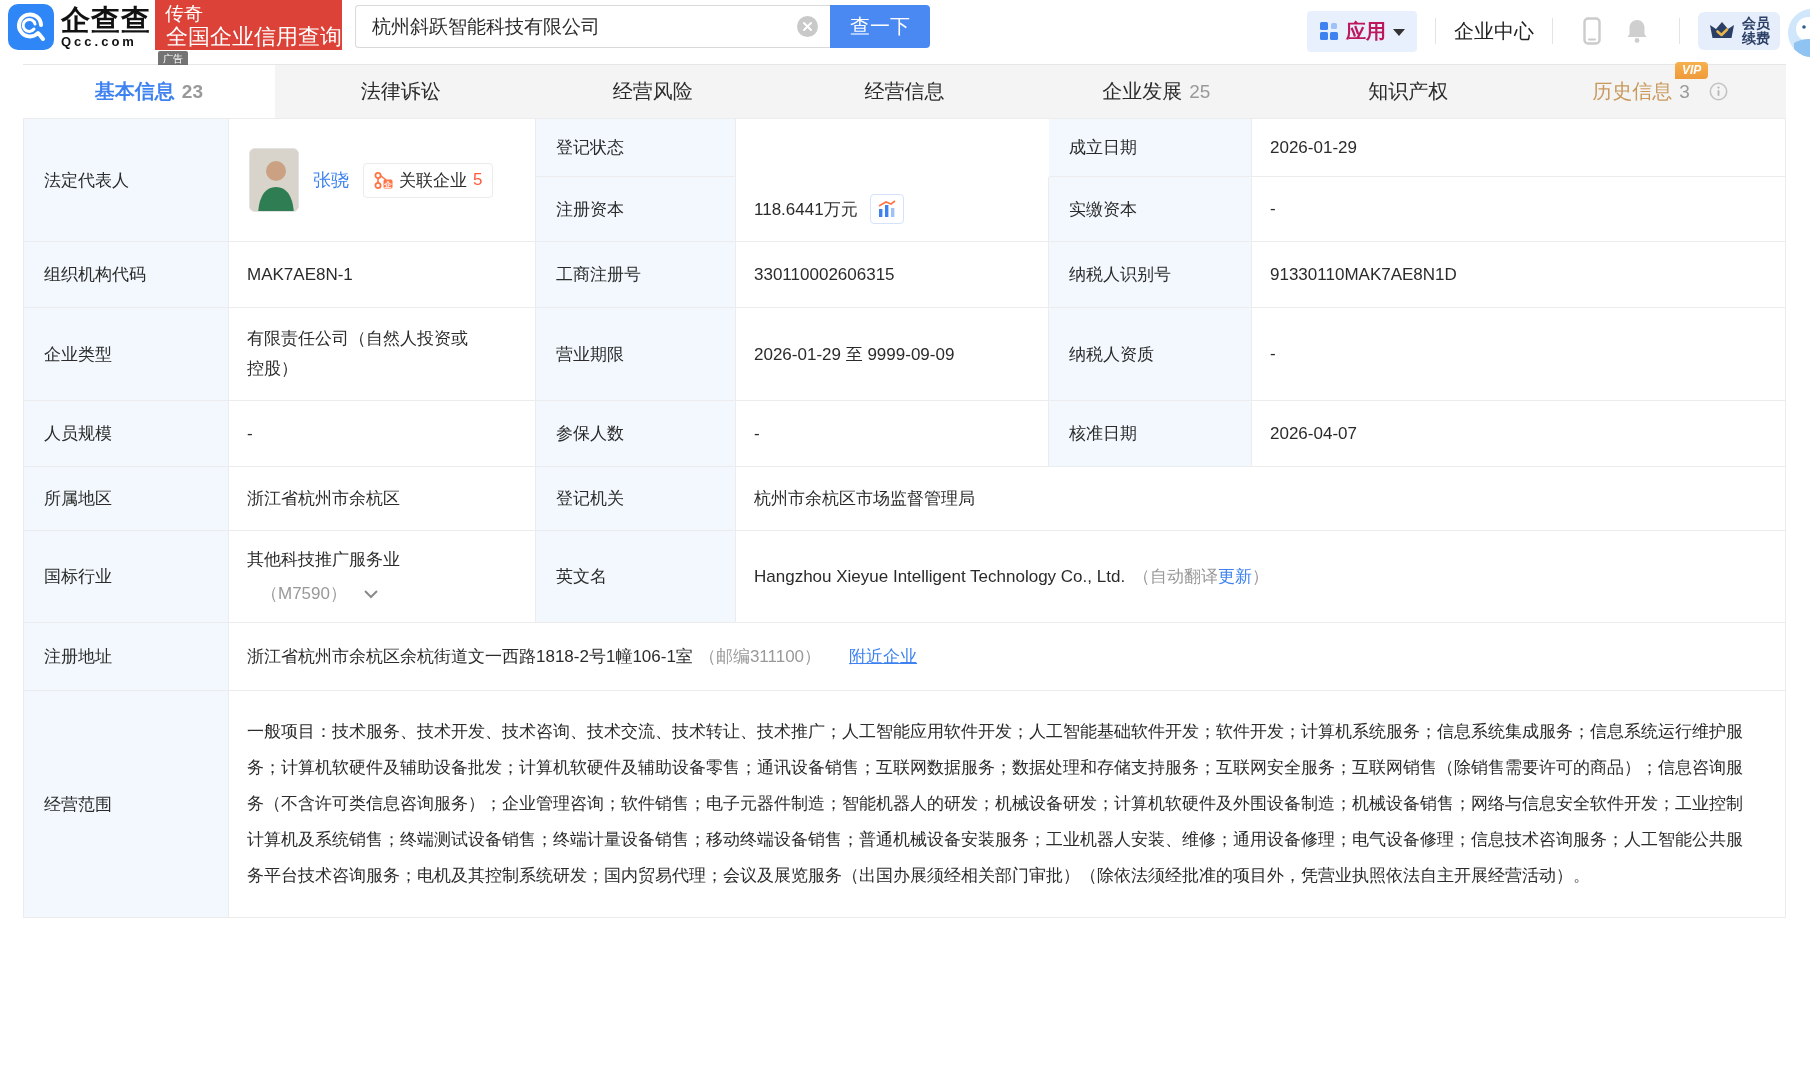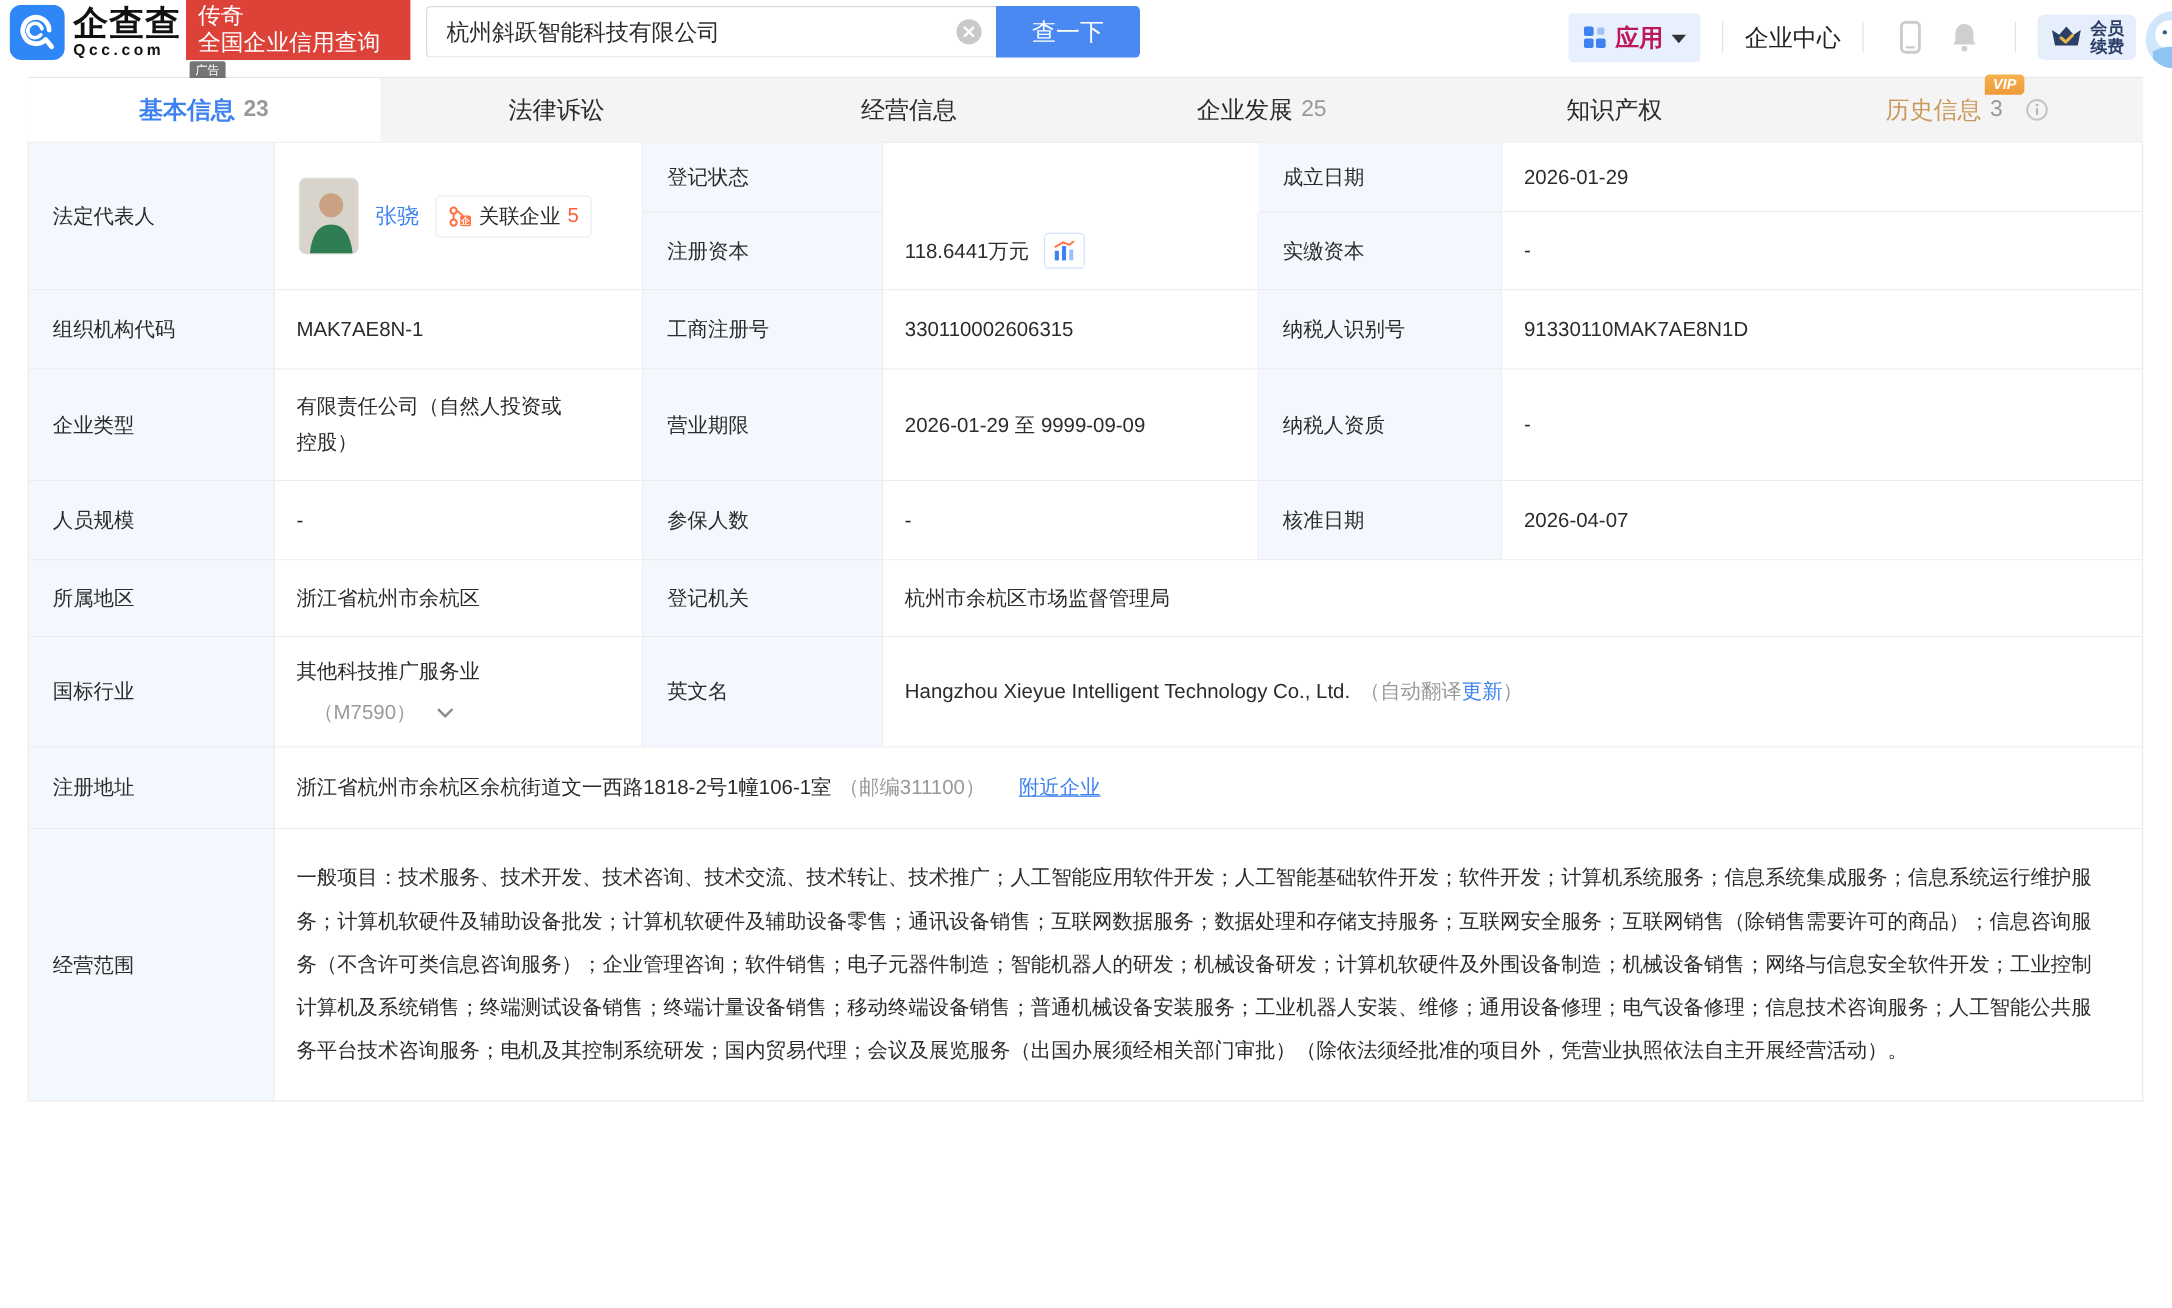--- a/index.html
+++ b/index.html
@@ -9,31 +9,31 @@
   
   .header { position:relative; height:64px; background:#fff; }
   .logo-wrap { position:absolute; left:8px; top:4px; display:flex; align-items:center; }
   .logo-icon { width:46px; height:46px; }
   .brand-text { margin-left:7px; display:flex; flex-direction:column; }
   .brand-name { font-size:29px; font-weight:bold; color:#111; line-height:30px; letter-spacing:1px; }
   .brand-domain { font-size:13px; font-weight:bold; color:#111; letter-spacing:3px; line-height:14px; }
   .ad-banner { position:absolute; left:155px; top:0; width:187px; height:50px; background:#dc4237;
     color:#fff; display:flex; flex-direction:column; justify-content:center; padding-left:10px; cursor:pointer; }
   .ad-line1 { font-size:19px; line-height:23px; }
-  .ad-line2 { font-size:19px; line-height:23px; }
+  .ad-line2 { font-size:22px; line-height:23px;text-align:right; }
   .ad-tag { position:absolute; left:158px; top:51px; background:rgba(70,70,70,.75); color:#fff;
     font-size:10px; padding:1px 5px; border-radius:2px; }
   .search-wrap { position:absolute; left:355px; top:5px; height:43px; display:flex; }
   .search-box { position:relative; width:475px; height:43px; }
   .search-input { width:100%; height:100%; border:1px solid #d9d9d9; border-right:none;
     border-radius:4px 0 0 4px; padding:0 44px 0 16px; font-size:19px; color:#2b2b2b; outline:none;
     font-family:"Liberation Sans","DejaVu Sans",sans-serif; }
   .clear-btn { position:absolute; right:12px; top:11px; width:21px; height:21px; border-radius:50%;
     background:#c9c9c9; display:flex; align-items:center; justify-content:center; cursor:pointer; }
-  .search-btn { width:120px; height:43px; background:#4a89f2; color:#fff; font-size:20px; border:none;
+  .search-btn { width:100px; height:43px; background:#4a89f2; color:#fff; font-size:20px; border:none;
     border-radius:0 4px 4px 0; cursor:pointer; font-family:"Liberation Sans","DejaVu Sans",sans-serif; }
   .right-nav { position:absolute; right:0; top:8px; height:46px; display:flex; align-items:center; }
   .apps-pill { display:flex; align-items:center; gap:7px; background:#e9f0fd; border-radius:4px;
     padding:7px 12px; cursor:pointer; }
   .apps-label { font-size:20px; font-weight:bold; color:#be185d; }
   .caret { width:0; height:0; border-left:6px solid transparent; border-right:6px solid transparent;
     border-top:7px solid #333; margin-top:2px; }
   .nav-divider { width:1px; height:26px; background:#e3e3e3; margin:0 18px; }
   .ent-center { font-size:20px; color:#222; cursor:pointer; }
   .ghost-icon { margin:0 12px; cursor:pointer; display:flex; align-items:center; }
@@ -171,20 +171,23 @@
 
 <div class="tabbar">
   <div class="tab active">
     <span>基本信息</span>
     <span class="count">23</span>
   </div>
   <div class="tab">
     <span>法律诉讼</span>
   </div>
   <div class="tab">
+    <span>经营风险</span>
+  </div>
+  <div class="tab">
     <span>经营信息</span>
   </div>
   <div class="tab">
     <span>企业发展</span>
     <span class="count">25</span>
   </div>
   <div class="tab">
     <span>知识产权</span>
   </div>
   <div class="tab history">

